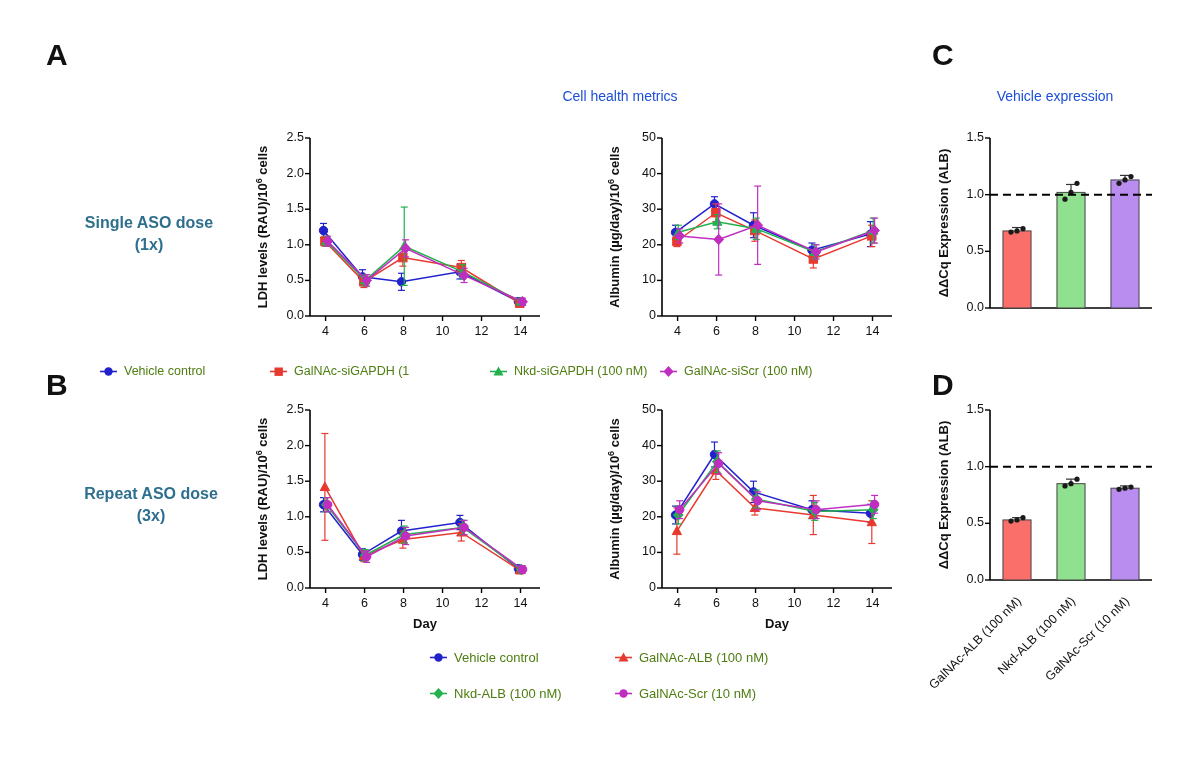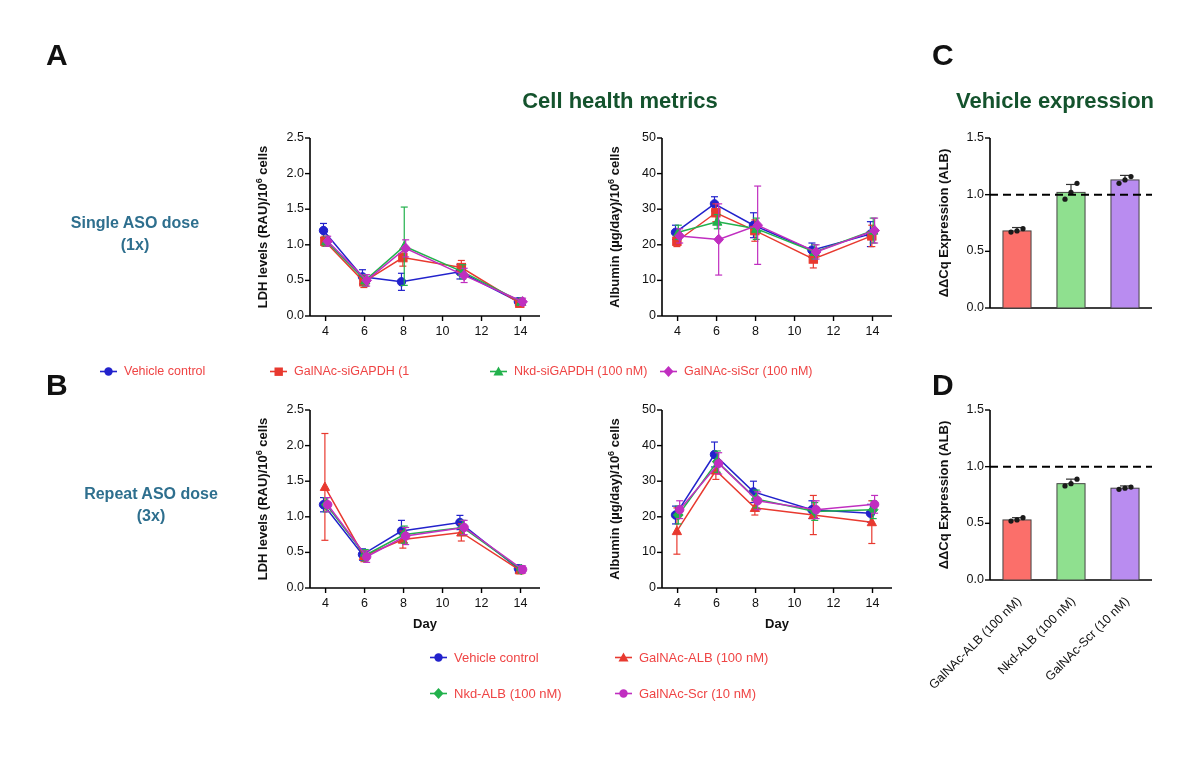--- a/index.html
+++ b/index.html
@@ -10,55 +10,55 @@
   }
   .panel-letter{
     position:absolute;font-size:30px;font-weight:bold;color:#111;
     font-family:"Liberation Sans", sans-serif;
   }
   .row-label{
     position:absolute;text-align:center;color:#2e6f8e;font-weight:bold;
     font-size:16px;line-height:1.35;
   }
   .section-title{
-    position:absolute;text-align:center;color:#14532d;font-weight:bold;
-    font-size:22px;
+    position:absolute;text-align:center;color:#1d4ed8;font-weight:normal;
+    font-size:14px;
   }
   .chart{position:absolute;}
   .axis-title-y{
     position:absolute;transform-origin:0 0;transform:rotate(-90deg);
     font-size:13px;font-weight:bold;white-space:nowrap;
   }
   .axis-title-x{
     position:absolute;font-size:13px;font-weight:bold;text-align:center;
   }
   .tick-label{position:absolute;font-size:12.5px;text-align:right;white-space:nowrap;}
   .tick-label-x{position:absolute;font-size:12.5px;text-align:center;white-space:nowrap;}
   svg{display:block;overflow:visible;}
   .legend{position:absolute;}
   .legend-item{position:absolute;display:flex;align-items:center;gap:7px;white-space:nowrap;}
-  .legend-item .lbl{font-size:13px;color:#ef4444;}
+  .legend-item .lbl{font-size:13px;color:#4d7c0f;}
   .legend-item.small .lbl{font-size:12.5px;}
   .cat-label{
     position:absolute;font-size:12.5px;white-space:nowrap;
     transform-origin:100% 50%;transform:rotate(-45deg);text-align:right;
   }
 </style>
 </head>
 <body>
 
 <div class="panel-letter" style="left:46px;top:38px;">A</div>
 <div class="panel-letter" style="left:46px;top:368px;">B</div>
 <div class="panel-letter" style="left:932px;top:38px;">C</div>
 <div class="panel-letter" style="left:932px;top:368px;">D</div>
 
 <div class="section-title" style="left:430px;top:88px;width:380px;">Cell health metrics</div>
 <div class="section-title" style="left:930px;top:88px;width:250px;">Vehicle expression</div>
 
-<div class="row-label" style="left:30px;top:212px;width:210px;">
+<div class="row-label" style="left:44px;top:212px;width:210px;">
   <div>Single ASO dose</div>
   <div>(1x)</div>
 </div>
 <div class="row-label" style="left:46px;top:483px;width:210px;">
   <div>Repeat ASO dose</div>
   <div>(3x)</div>
 </div>
 
 <div class="chart" id="chart-a-ldh" style="left:248px;top:128px;width:300px;height:230px;">
     <div class="tick-label" style="left: -2px; top: 180px; width: 58px;">0.0</div>

